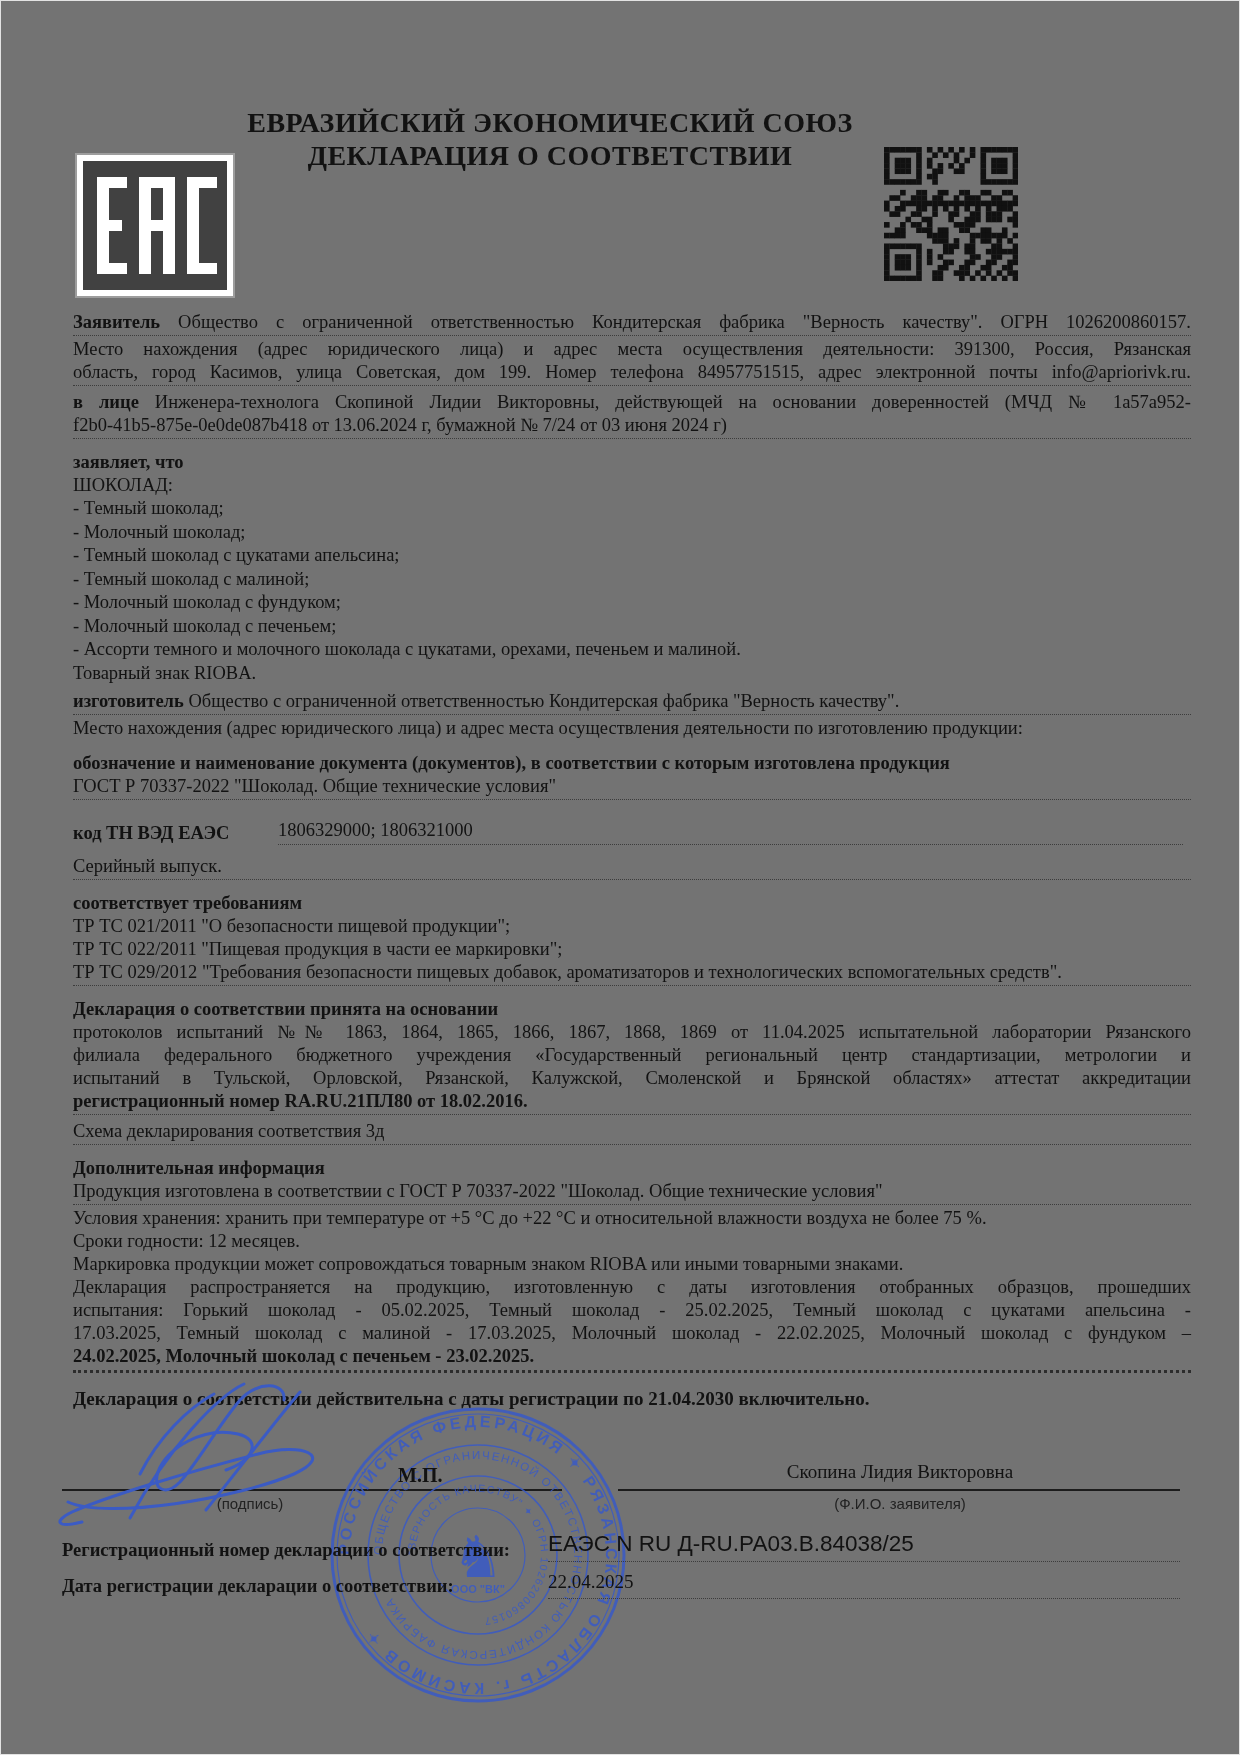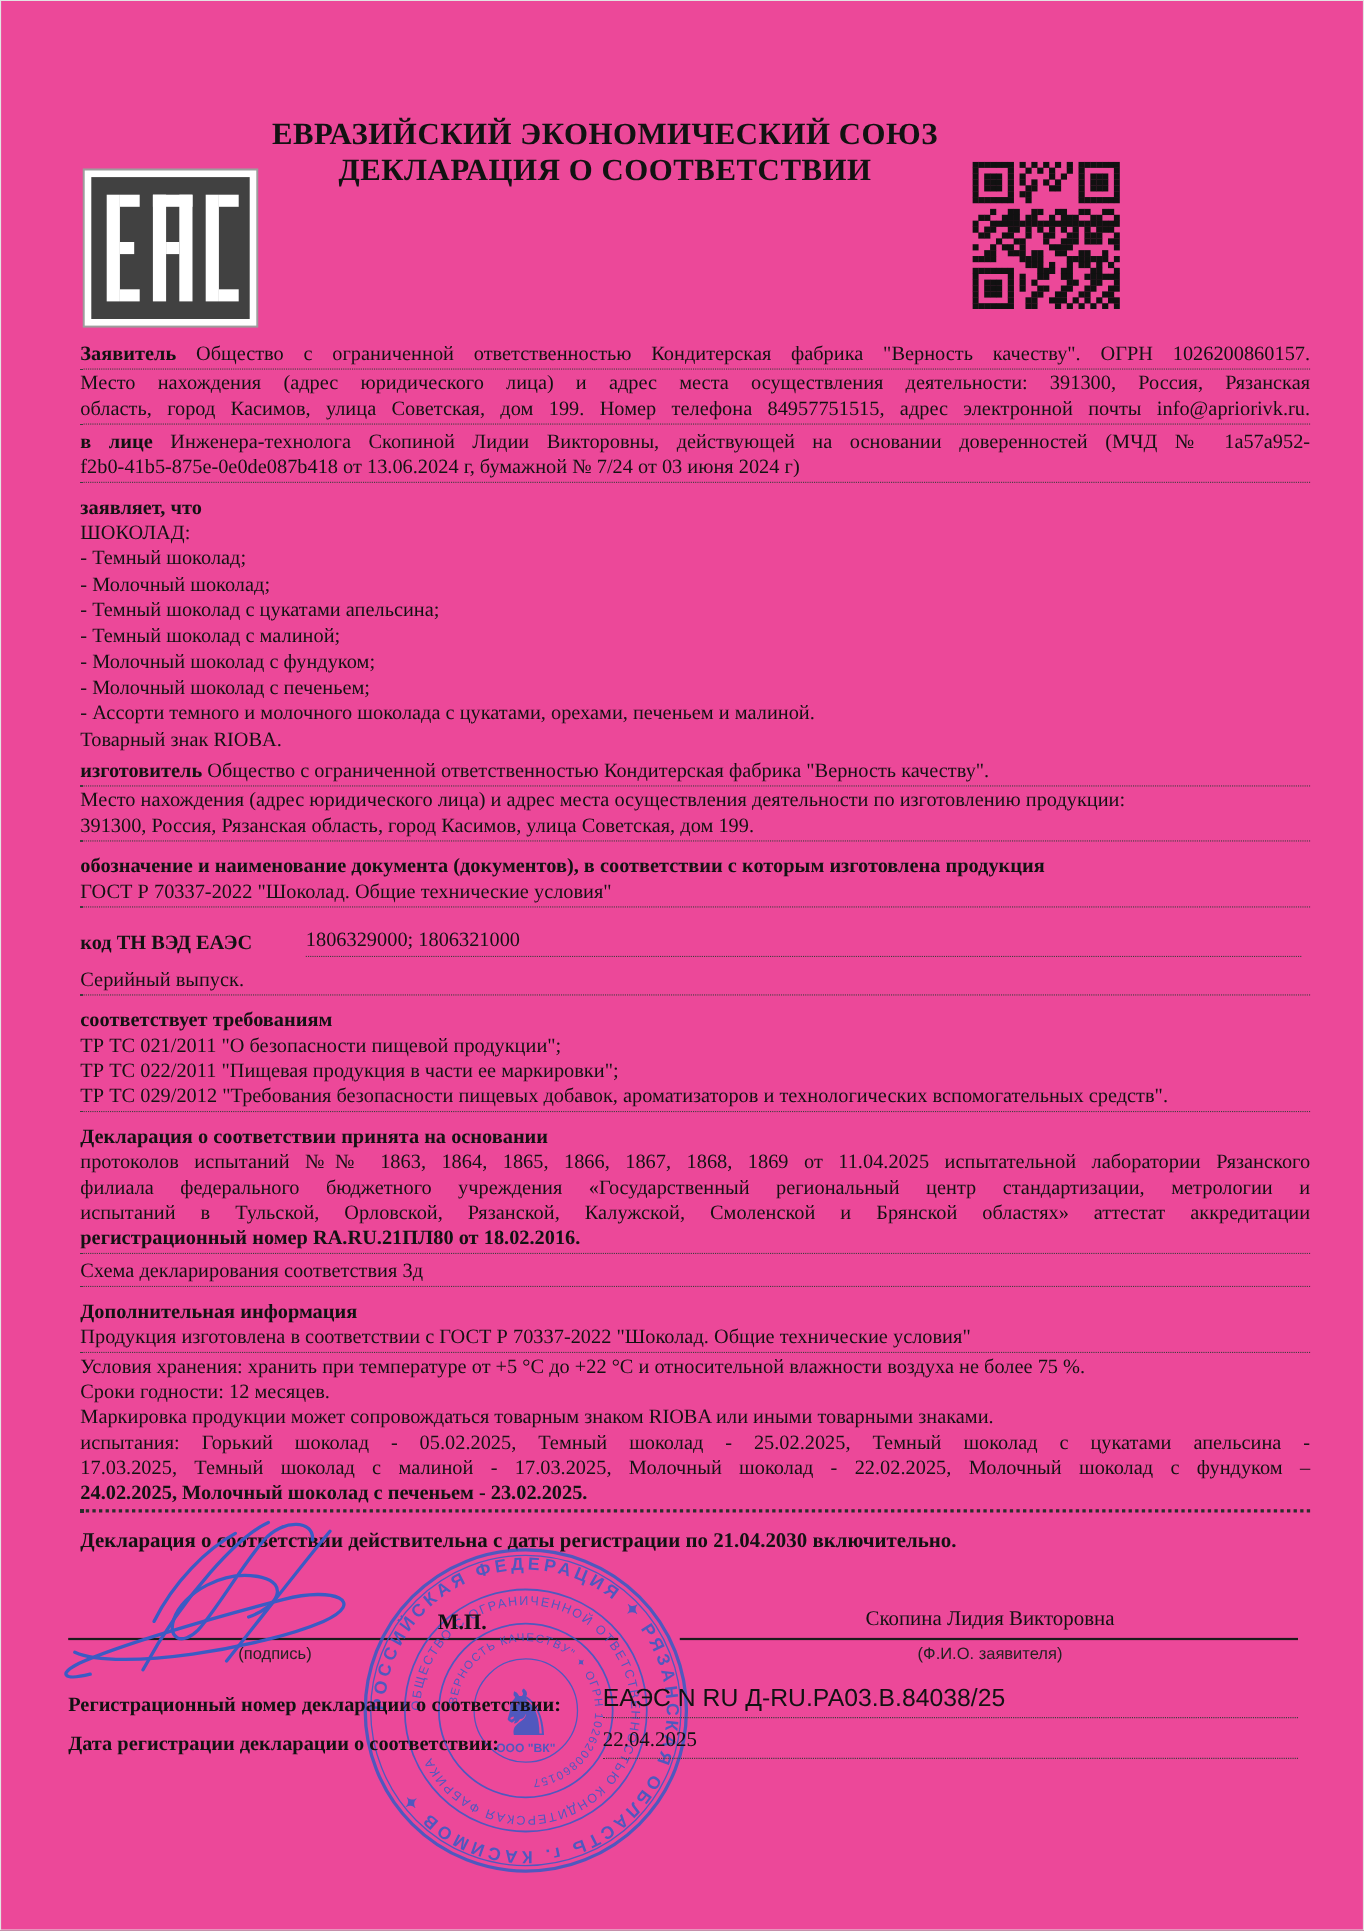--- a/index.html
+++ b/index.html
@@ -1,16 +1,16 @@
 <!DOCTYPE html>
 <html><head>
 <meta charset="utf-8">
 <style>
   html,body{margin:0;padding:0;background:#9a9a9a;}
-  .page{position:relative;width:1240px;height:1755px;background:#ec4899;margin:0 auto;
+  .page{position:relative;width:1240px;height:1755px;background:#737373;margin:0 auto;
         font-family:"Liberation Serif",serif;color:#121212;overflow:hidden;
         box-shadow:inset 0 0 0 1px #e3e3e3;}
   
   .title-block{position:absolute;left:150px;top:106px;width:800px;text-align:center;
                font-weight:bold;font-size:28px;line-height:33px;letter-spacing:.5px;}
   .eac-box{position:absolute;left:75px;top:153px;width:160px;height:145px;}
   .qr-box{position:absolute;left:884px;top:147px;width:134px;height:134px;}
   
   .doc-body{position:absolute;left:73px;top:311px;width:1118px;font-size:18.5px;line-height:23px;}
   .line{min-height:23px;}
@@ -418,21 +418,20 @@
         <div class="li">- Темный шоколад с малиной;</div>
         <div class="li">- Молочный шоколад с фундуком;</div>
         <div class="li">- Молочный шоколад с печеньем;</div>
         <div class="li">- Ассорти темного и молочного шоколада с цукатами, орехами, печеньем и малиной.</div>
       </div>
     <div class="line sec">Товарный знак RIOBA.</div>
 
     <div class="line u"><b>изготовитель</b><span> Общество с ограниченной ответственностью Кондитерская фабрика "Верность качеству".</span></div>
     <div class="sec">
       <div class="line">Место нахождения (адрес юридического лица) и адрес места осуществления деятельности по изготовлению продукции:</div>
-      <div class="line u">391300, Россия, Рязанская область, город Касимов, улица Советская, дом 199.</div>
     </div>
 
     <div class="line b">обозначение и наименование документа (документов), в соответствии с которым изготовлена продукция</div>
     <div class="line u sec">ГОСТ Р 70337-2022 "Шоколад. Общие технические условия"</div>
 
     <div class="tnved-row">
       <span class="tnved-label">код ТН ВЭД ЕАЭС</span><span class="tnved-value">1806329000; 1806321000</span>
     </div>
 
     <div class="line u sec">Серийный выпуск.</div>
@@ -453,20 +452,21 @@
       </div>
 
     <div class="line u sec">Схема декларирования соответствия 3д</div>
 
     <div class="line b">Дополнительная информация</div>
     <div class="line u">Продукция изготовлена в соответствии с ГОСТ Р 70337-2022 "Шоколад. Общие технические условия"</div>
     <div class="line">Условия хранения: хранить при температуре от +5 °С до +22 °С и относительной влажности воздуха не более 75 %.</div>
     <div class="line">Сроки годности: 12 месяцев.</div>
     <div class="line">Маркировка продукции может сопровождаться товарным знаком RIOBA или иными товарными знаками.</div>
     <div class="jpara u-last2">
+        <div class="li">Декларация  распространяется  на  продукцию,  изготовленную  с  даты  изготовления  отобранных  образцов,  прошедших</div>
         <div class="li">испытания:  Горький  шоколад  -  05.02.2025,  Темный  шоколад  -  25.02.2025,  Темный  шоколад  с  цукатами  апельсина  -</div>
         <div class="li">17.03.2025, Темный шоколад с малиной - 17.03.2025, Молочный шоколад - 22.02.2025, Молочный шоколад с фундуком –</div>
         <div class="li">24.02.2025, Молочный шоколад с печеньем - 23.02.2025.</div>
       </div>
 
     <div class="validity">Декларация о соответствии действительна с даты регистрации по 21.04.2030 включительно.</div>
   </div>
 
   <svg class="abs sign-svg" style="left:48px;top:1378px;" width="320" height="150" viewBox="0 0 320 150">
     <g fill="none" stroke="#3b5bc4" stroke-width="3" stroke-linecap="round">

